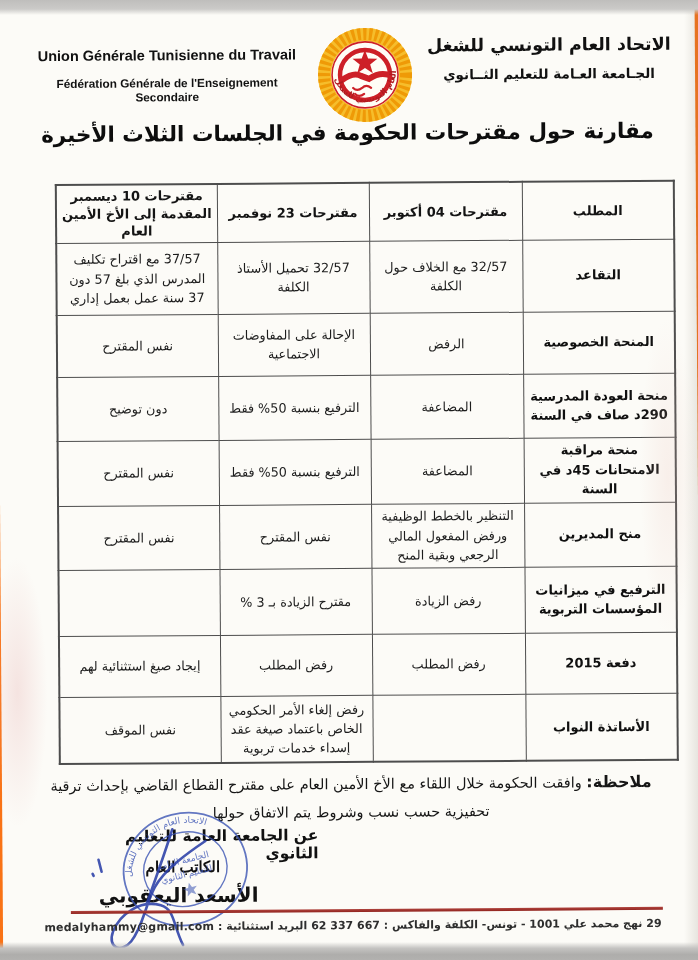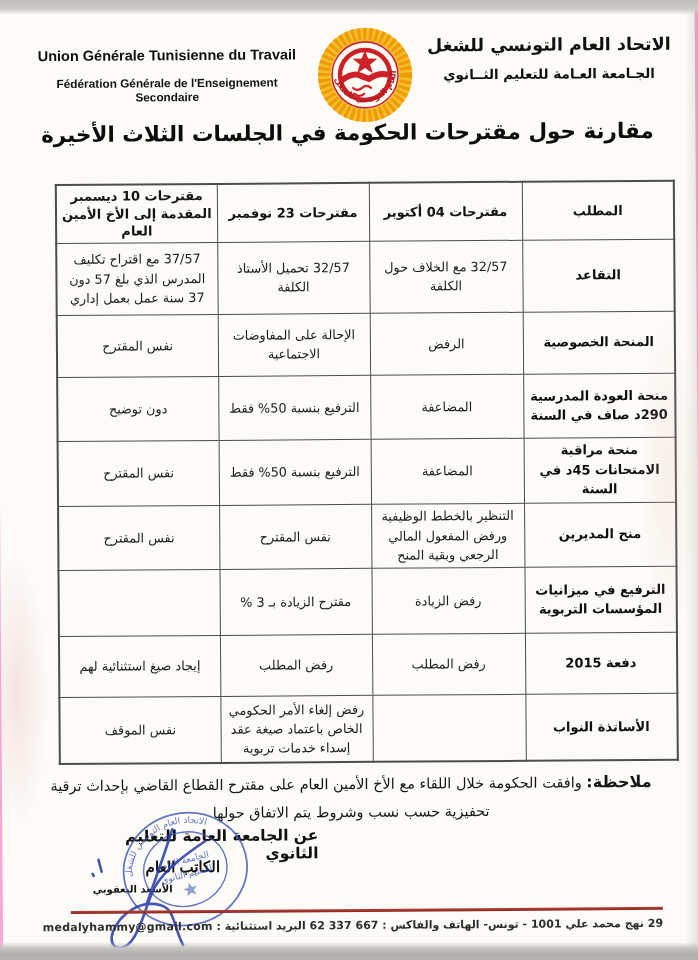--- a/index.html
+++ b/index.html
@@ -1,18 +1,18 @@
 <!DOCTYPE html>
 <html><head>
 <meta charset="utf-8">
 <style>
   html,body{margin:0;padding:0;}
   body{width:698px;height:960px;position:relative;overflow:hidden;
        font-family:"Liberation Sans","DejaVu Sans",sans-serif;background:#fcfbf7;}
-  .scan{position:absolute;inset:0;background:#f9a8d4;}
+  .scan{position:absolute;inset:0;background:#f97316;}
   .tilt{position:absolute;inset:0;transform:rotate(-0.4deg);transform-origin:50% 52%;}
   .page{position:absolute;inset:0;background:#fcfbf7;color:#1c1c1c;}
 
   
   .band-top{position:absolute;left:0;top:0;width:698px;height:15px;z-index:9;
     background:linear-gradient(#bfbebc,#cbcac8 60%,rgba(252,251,247,0));}
   .band-bottom{position:absolute;left:0;top:942px;width:698px;height:18px;z-index:9;
     background:linear-gradient(rgba(252,251,247,0),#c4c3c1 35%,#aeadab 70%,#b2b1af);}
   .edge-right{position:absolute;top:0;left:684px;width:14px;height:960px;z-index:8;
     background:linear-gradient(to right,rgba(120,112,96,0),rgba(120,112,96,.16));}
@@ -54,22 +54,22 @@
   .note{position:absolute;left:36px;top:769px;width:626px;margin:0;direction:rtl;
         text-align:center;font-family:"DejaVu Sans",sans-serif;font-size:14.5px;
         line-height:1.85;color:#161616;}
   .note b{font-size:16px;font-weight:800;}
 
   
   .sig1{position:absolute;left:88px;top:826px;width:228px;text-align:right;direction:rtl;
         font-family:"DejaVu Sans",sans-serif;font-size:15.5px;font-weight:800;color:#111;}
   .sig2{position:absolute;left:143px;top:857px;direction:rtl;
         font-family:Liberation Sans, sans-serif;font-size:15px;font-weight:800;color:#111;}
-  .sig3{position:absolute;left:90px;top:882px;direction:rtl;
-        font-family:"DejaVu Sans",sans-serif;font-size:10px;font-weight:800;color:#111;}
+  .sig3{position:absolute;left:96px;top:882px;direction:rtl;
+        font-family:"DejaVu Sans",sans-serif;font-size:20px;font-weight:800;color:#111;}
   .stamp{position:absolute;left:116px;top:806px;width:134px;height:126px;
          transform:rotate(-14deg);opacity:.8;}
   .autograph{position:absolute;left:60px;top:820px;width:210px;height:138px;}
 
   .redline{position:absolute;left:68px;top:909px;width:592px;height:3px;
            background:linear-gradient(#b0453f,#92241f);}
   .footer{position:absolute;left:30px;top:919px;width:640px;text-align:center;direction:rtl;
           font-family:"DejaVu Sans",sans-serif;font-size:11px;font-weight:bold;color:#2e2e2e;
           letter-spacing:.2px;}
   .footer .ltr{direction:ltr;unicode-bidi:embed;}
@@ -201,21 +201,21 @@
           <path d="M 110,8 C 103,30 92,60 84,82"></path>
           <path d="M 36,38 l 3,12"></path>
           <path d="M 30,52 l 1,2"></path>
         </g>
       </svg>
 
       <div class="redline"></div>
 
       <div class="footer">
         <span>29 نهج محمد علي 1001 - تونس-</span>
-        <span>الهاتف والفاكس :</span>
+        <span>الكلفة والفاكس :</span>
         <span class="ltr" dir="ltr">62 337 667</span>
         <span>البريد استثنائية :</span>
         <span class="ltr" dir="ltr">medalyhammy@gmail.com</span>
       </div>
 
       <div class="smudge1"></div>
       <div class="smudge2"></div>
     </div>
   </div>
 

